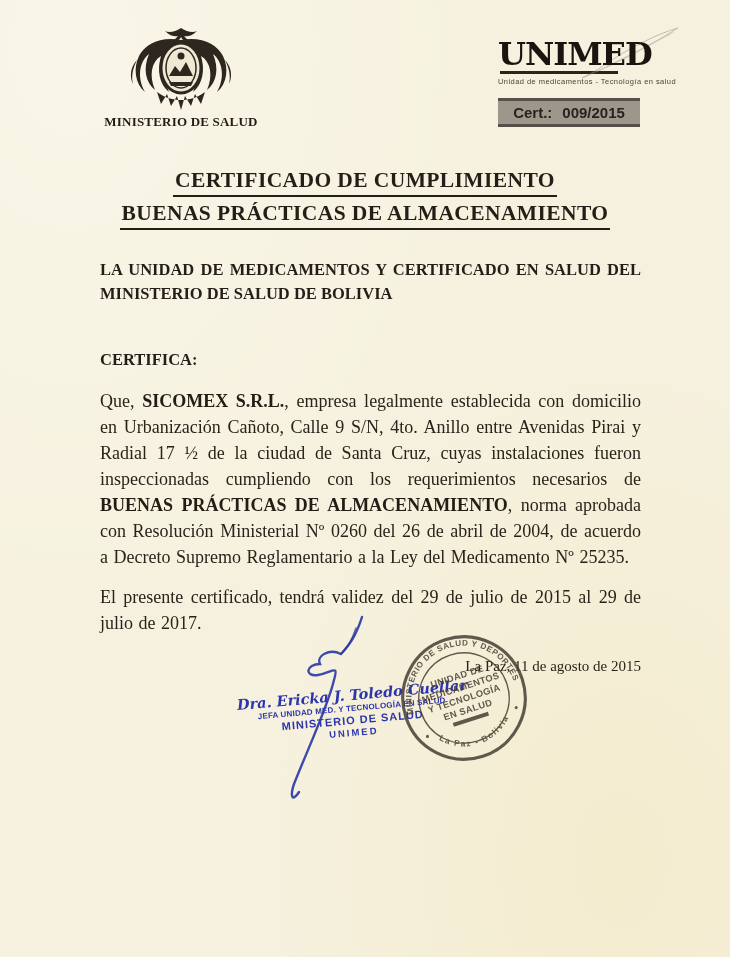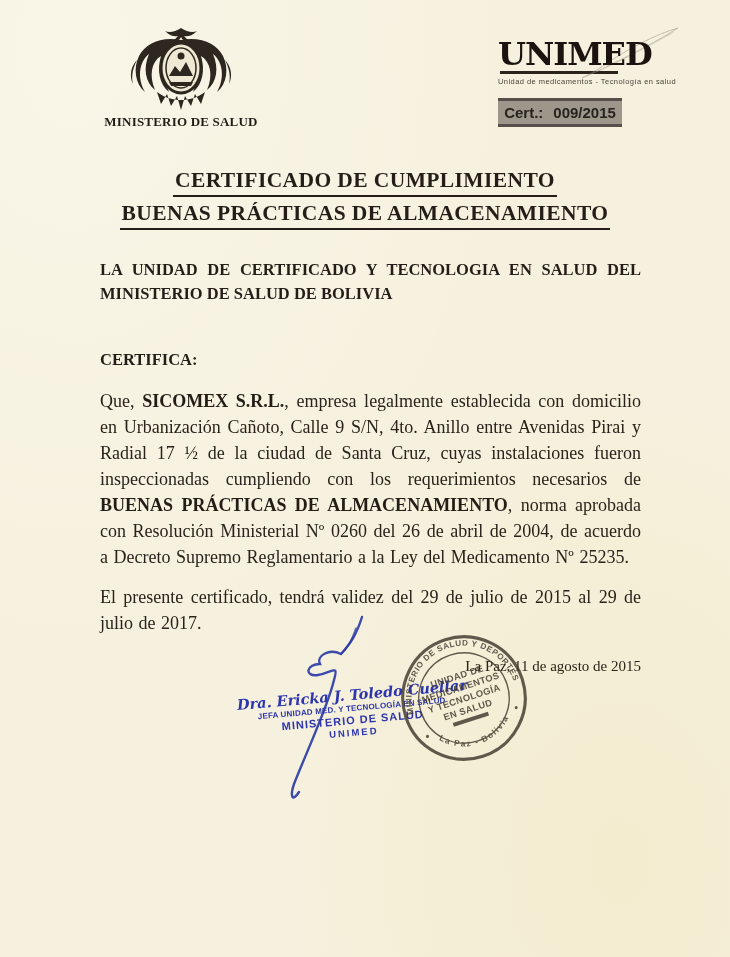--- a/index.html
+++ b/index.html
@@ -21,21 +21,21 @@
   .ministry-label{margin-top:2px;font-weight:bold;font-size:13px;letter-spacing:.2px;color:#221c15;}
   .unimed{position:absolute;left:498px;top:38px;width:175px;}
   .feather{position:absolute;left:78px;top:-14px;opacity:.5;}
   .unimed-name{
     position:relative;font-weight:bold;font-size:32px;letter-spacing:-1px;
     color:#191410;line-height:1;font-family:"DejaVu Serif","Liberation Serif",serif;
   }
   .unimed-bar{width:118px;height:3px;background:#2a241d;margin:1px 0 3px 2px;}
   .unimed-tagline{font-family:"Liberation Sans",sans-serif;font-size:7.5px;letter-spacing:.45px;color:#4a443a;white-space:nowrap;}
   .cert-badge{
-    margin-top:12px;width:124px;height:23px;
+    margin-top:12px;width:142px;height:23px;
     background:#9d978b;
     border-top:3px solid #55504a;border-bottom:3px solid #55504a;
     display:flex;align-items:center;justify-content:center;gap:10px;
     font-family:"Liberation Sans",sans-serif;font-weight:bold;font-size:15px;color:#26231f;
   }
   
   .title{margin-top:166px;text-align:center;line-height:2.05;text-decoration:underline;}
   .title-line{
     display:inline-block;font-weight:bold;font-size:21.5px;letter-spacing:.4px;
     color:#241e18;border-bottom:2.5px solid #241e18;padding:0 2px 1px 2px;line-height:1.25;
@@ -112,21 +112,21 @@
     </div>
   </header>
 
   <div class="title">
     <span class="title-line">CERTIFICADO DE CUMPLIMIENTO</span><br>
     <span class="title-line">BUENAS PRÁCTICAS DE ALMACENAMIENTO</span>
   </div>
 
   <div class="content">
     <div class="issuer">
-      <div class="issuer-l1">LA UNIDAD DE CERTIFICADO Y TECNOLOGIA EN SALUD DEL</div>
+      <div class="issuer-l1">LA UNIDAD DE MEDICAMENTOS Y CERTIFICADO EN SALUD DEL</div>
       <div class="issuer-l2">MINISTERIO DE  SALUD DE BOLIVIA</div>
     </div>
 
     <div class="certifica">CERTIFICA:</div>
 
     <p class="body-p"><span>Que, </span><b>SICOMEX S.R.L.</b><span>, empresa legalmente establecida con domicilio en Urbanización Cañoto, Calle 9 S/N, 4to. Anillo entre Avenidas Pirai y Radial 17 ½ de la ciudad de Santa Cruz, cuyas instalaciones fueron inspeccionadas cumpliendo con los requerimientos necesarios de </span><b>BUENAS PRÁCTICAS DE ALMACENAMIENTO</b><span>, norma aprobada con Resolución Ministerial Nº 0260 del 26 de abril de 2004, de acuerdo a Decreto Supremo Reglamentario a la Ley del Medicamento Nº 25235.</span></p>
 
     <p class="body-p p2">El presente certificado, tendrá validez del 29 de julio de 2015 al 29 de julio de 2017.</p>
 
     <div class="date-line">La Paz, 11 de agosto de 2015</div>

